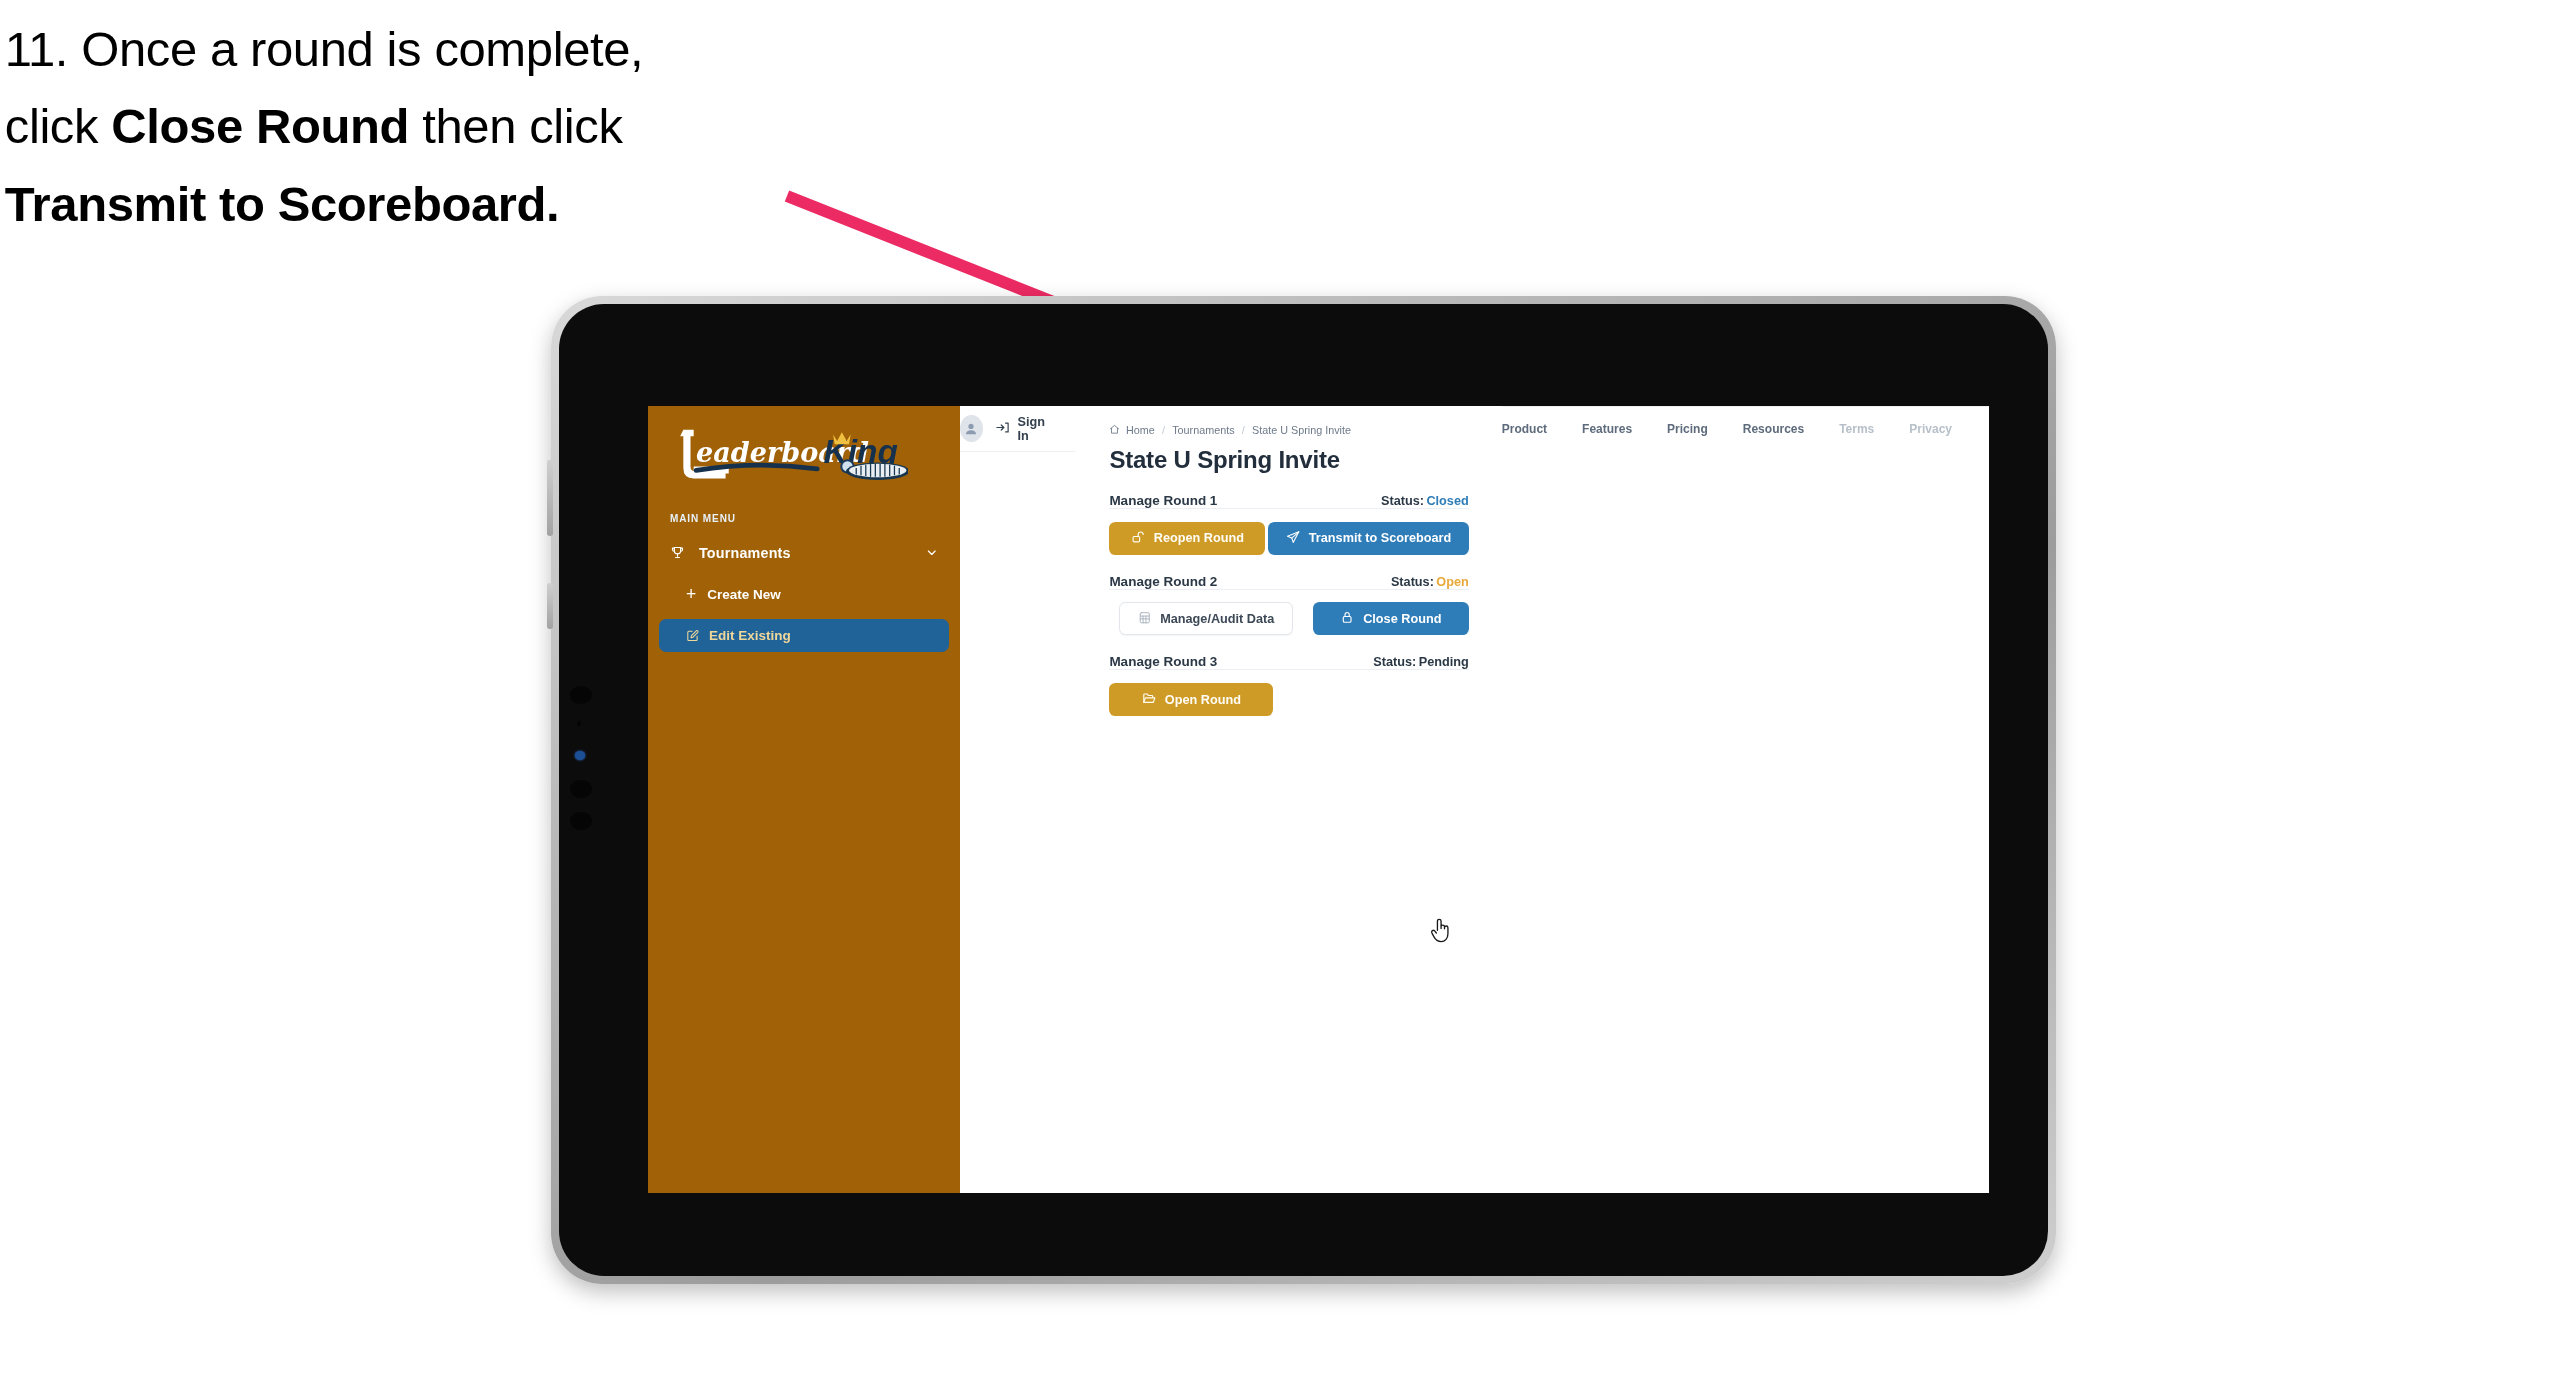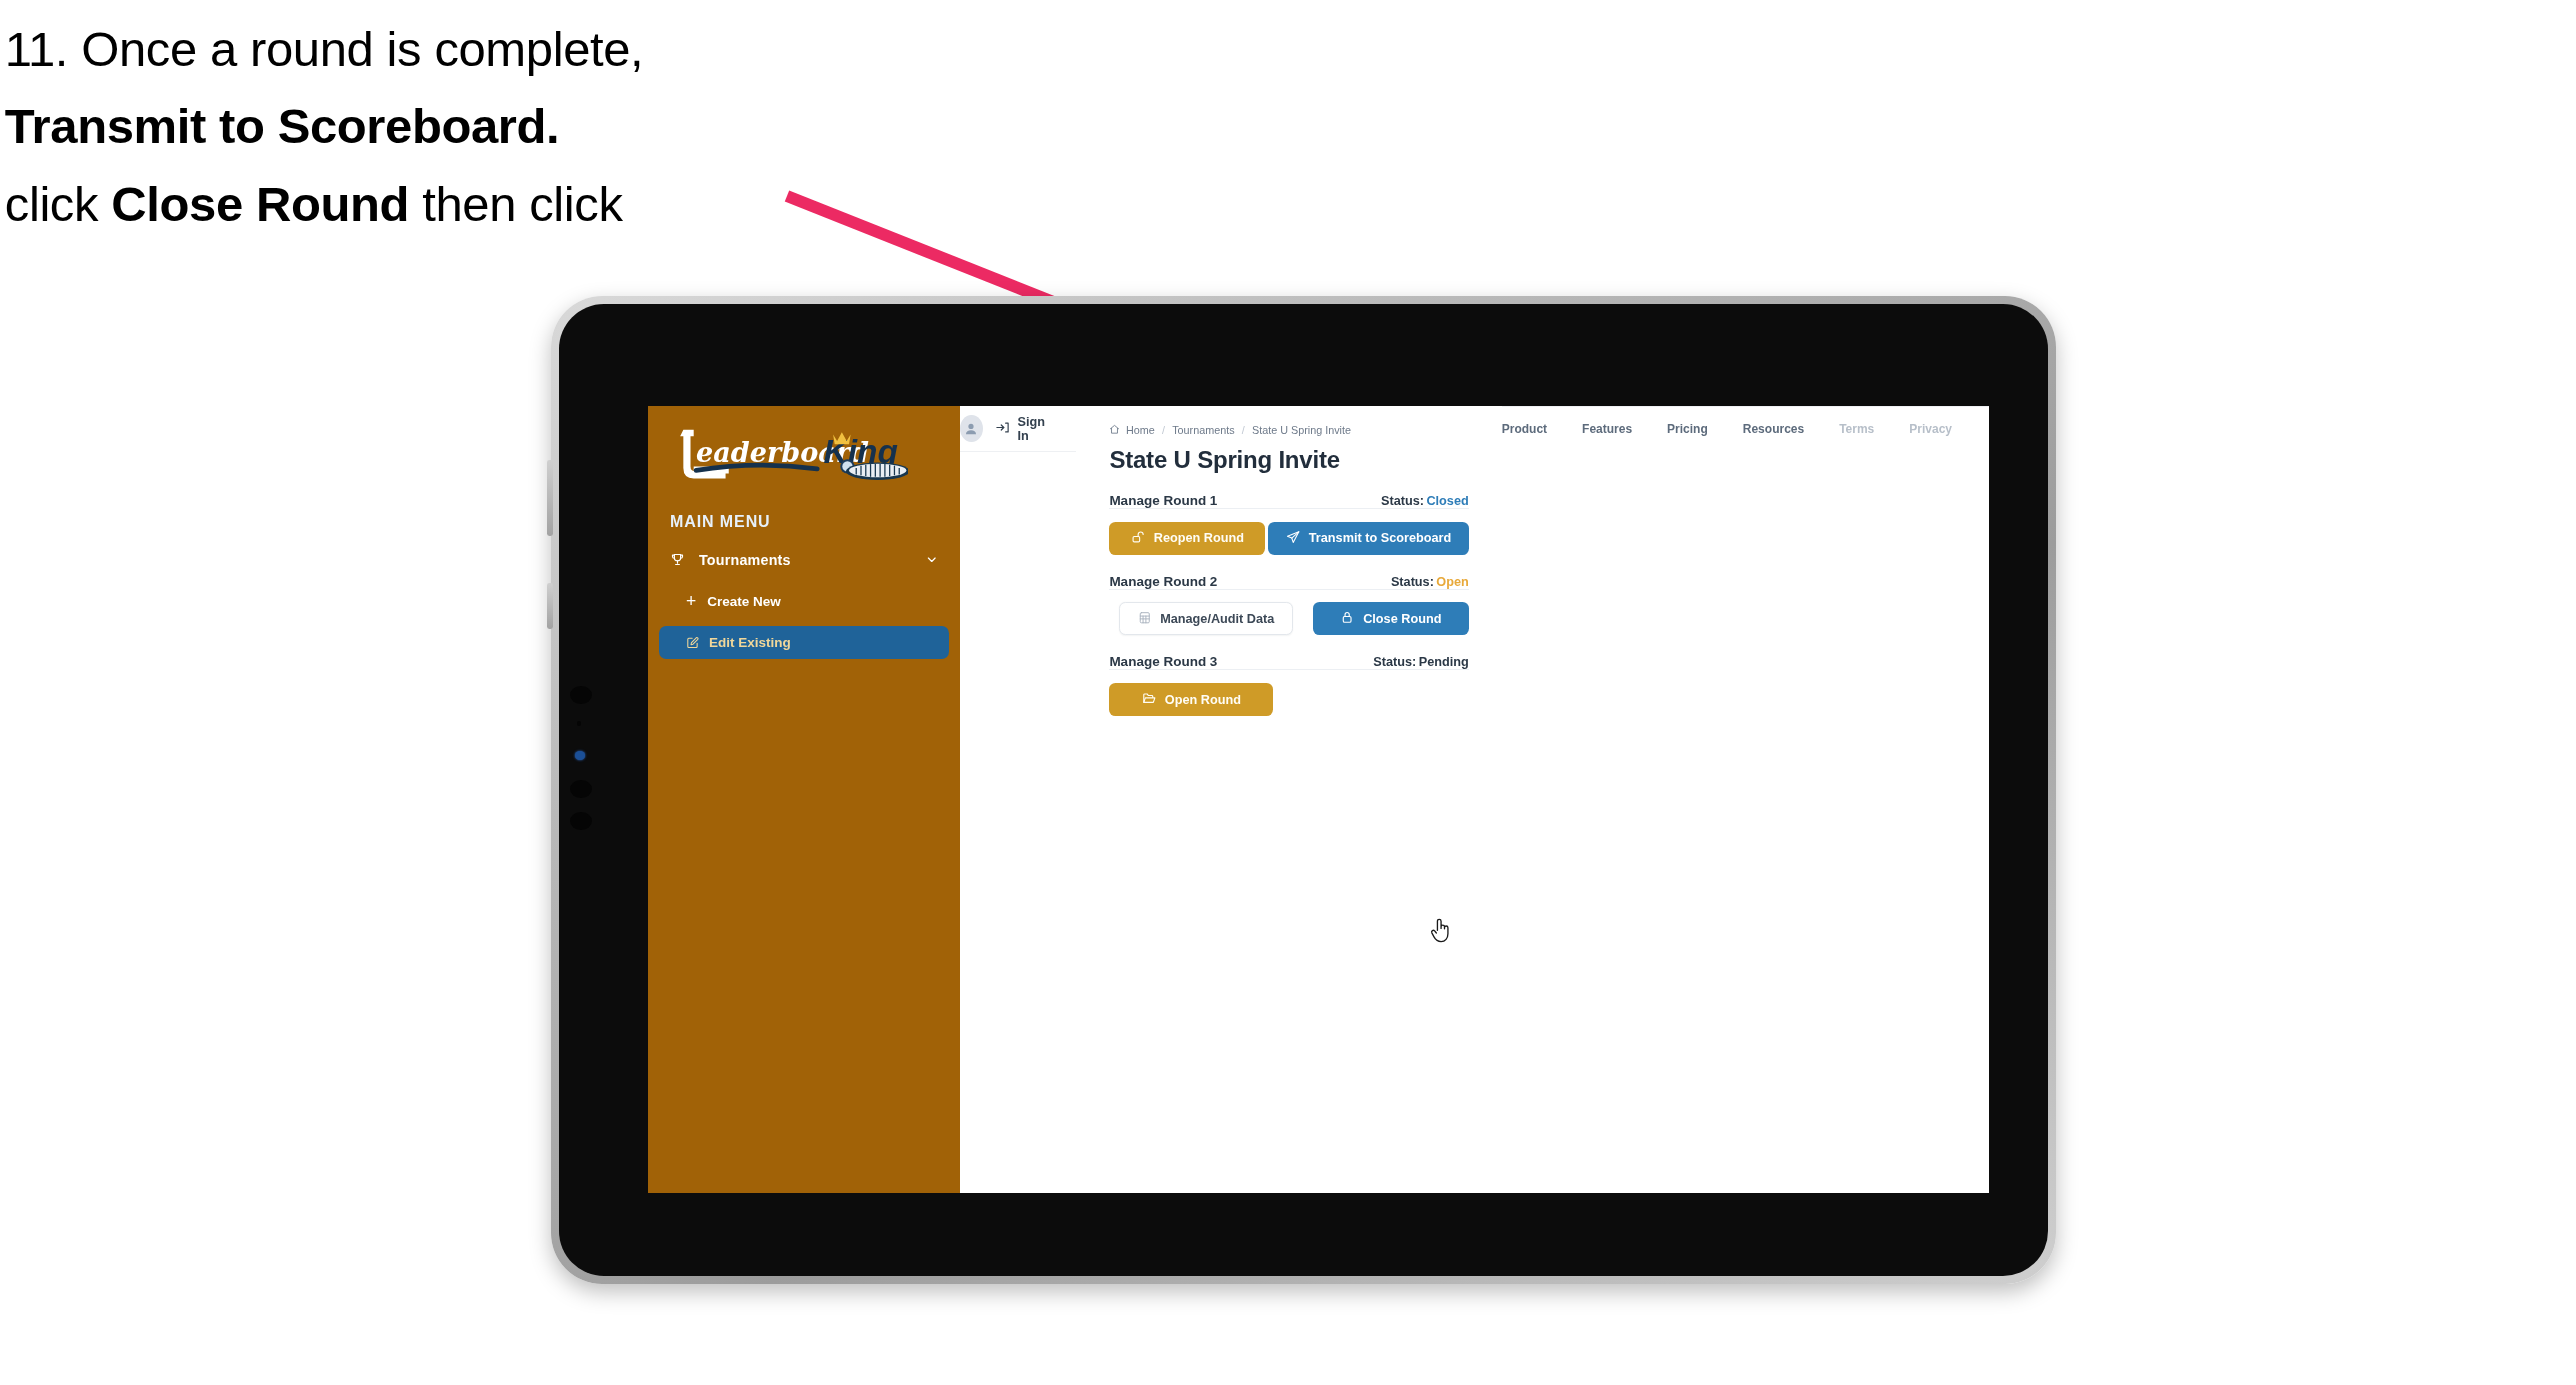--- a/index.html
+++ b/index.html
@@ -98,21 +98,21 @@
     position: relative;
   }
   .logo-wrap {
     padding: 19px 0 0 21px;
     height: 69px;
     position: relative;
   }
   .logo-svg { display:block; }
   .main-menu-label {
     color: #e7f1fa;
-    font-size: 16px;
+    font-size: 10px;
     font-weight: 700;
     letter-spacing: 0.9px;
     padding: 19px 0 0 22px;
   }
   .nav-item {
     display: flex;
     align-items: center;
     height: 35px;
     margin: 11px 11px 0 11px;
     padding: 0 11px;
@@ -281,24 +281,24 @@
     width: 27px;
     height: 30px;
     pointer-events: none;
   }
 </style>
 </head>
 <body>
 
 <div class="caption">
   <div><span>11. Once a round is complete,</span></div>
-  <div><span class="b">Transmit to Scoreboard.</span></div>
   <div>
     <span>click </span><span class="b">Close Round</span><span> then click</span>
   </div>
+  <div><span class="b">Transmit to Scoreboard.</span></div>
 </div>
 
 <svg class="annot-arrow" viewBox="0 0 3234 1740">
   <defs>
     <marker id="ahead" markerWidth="5" markerHeight="5" refX="1.6" refY="2.5" orient="auto">
       <path d="M0,0 L5,2.5 L0,5 L1.1,2.5 Z" fill="#ec2a63"></path>
     </marker>
   </defs>
   <line x1="988" y1="246" x2="2096" y2="687" stroke="#ec2a63" stroke-width="15" marker-end="url(#ahead)"></line>
 </svg>

